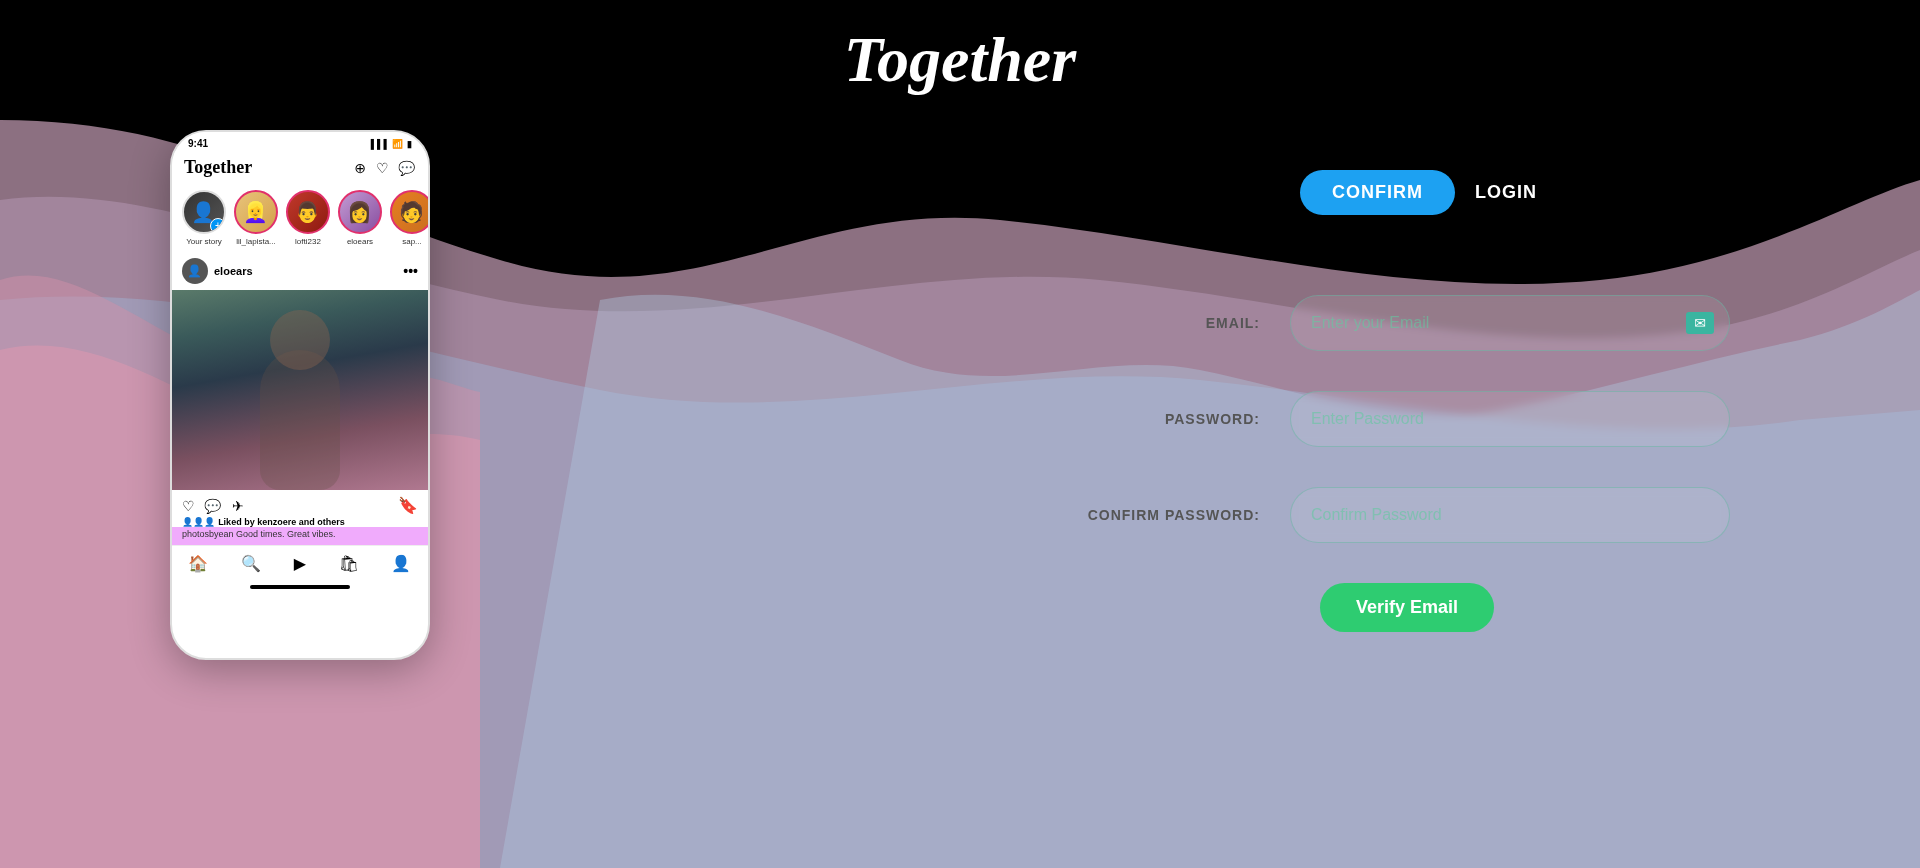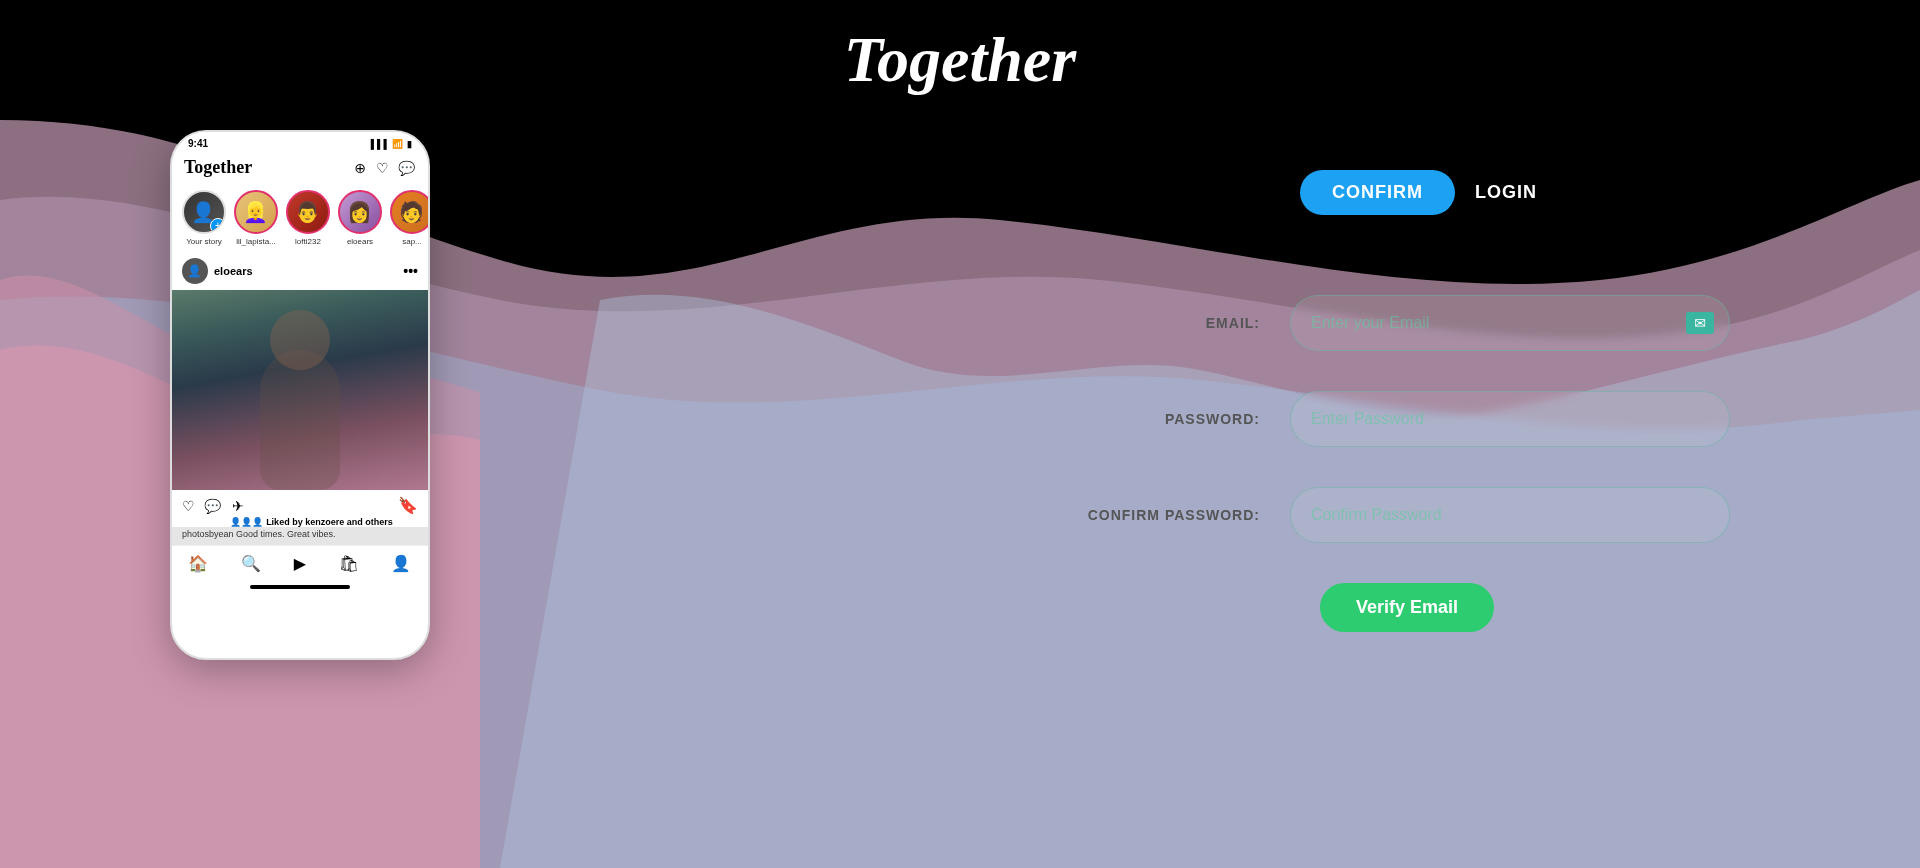--- a/index.html
+++ b/index.html
@@ -239,27 +239,26 @@
       display: flex;
       gap: 10px;
       font-size: 14px;
     }
 
     .post-likes {
       padding: 0 10px;
       font-size: 9px;
       font-weight: 600;
       background: #fff;
-      margin-left: 48px;
     }
 
     .post-caption {
       padding: 2px 10px 6px;
       font-size: 9px;
-      background: #e5e5e5;
+      background: #f0abfc;
       color: #333;
     }
 
     
     .phone-bottom-nav {
       display: flex;
       justify-content: space-around;
       align-items: center;
       padding: 8px 0;
       background: #fff;

